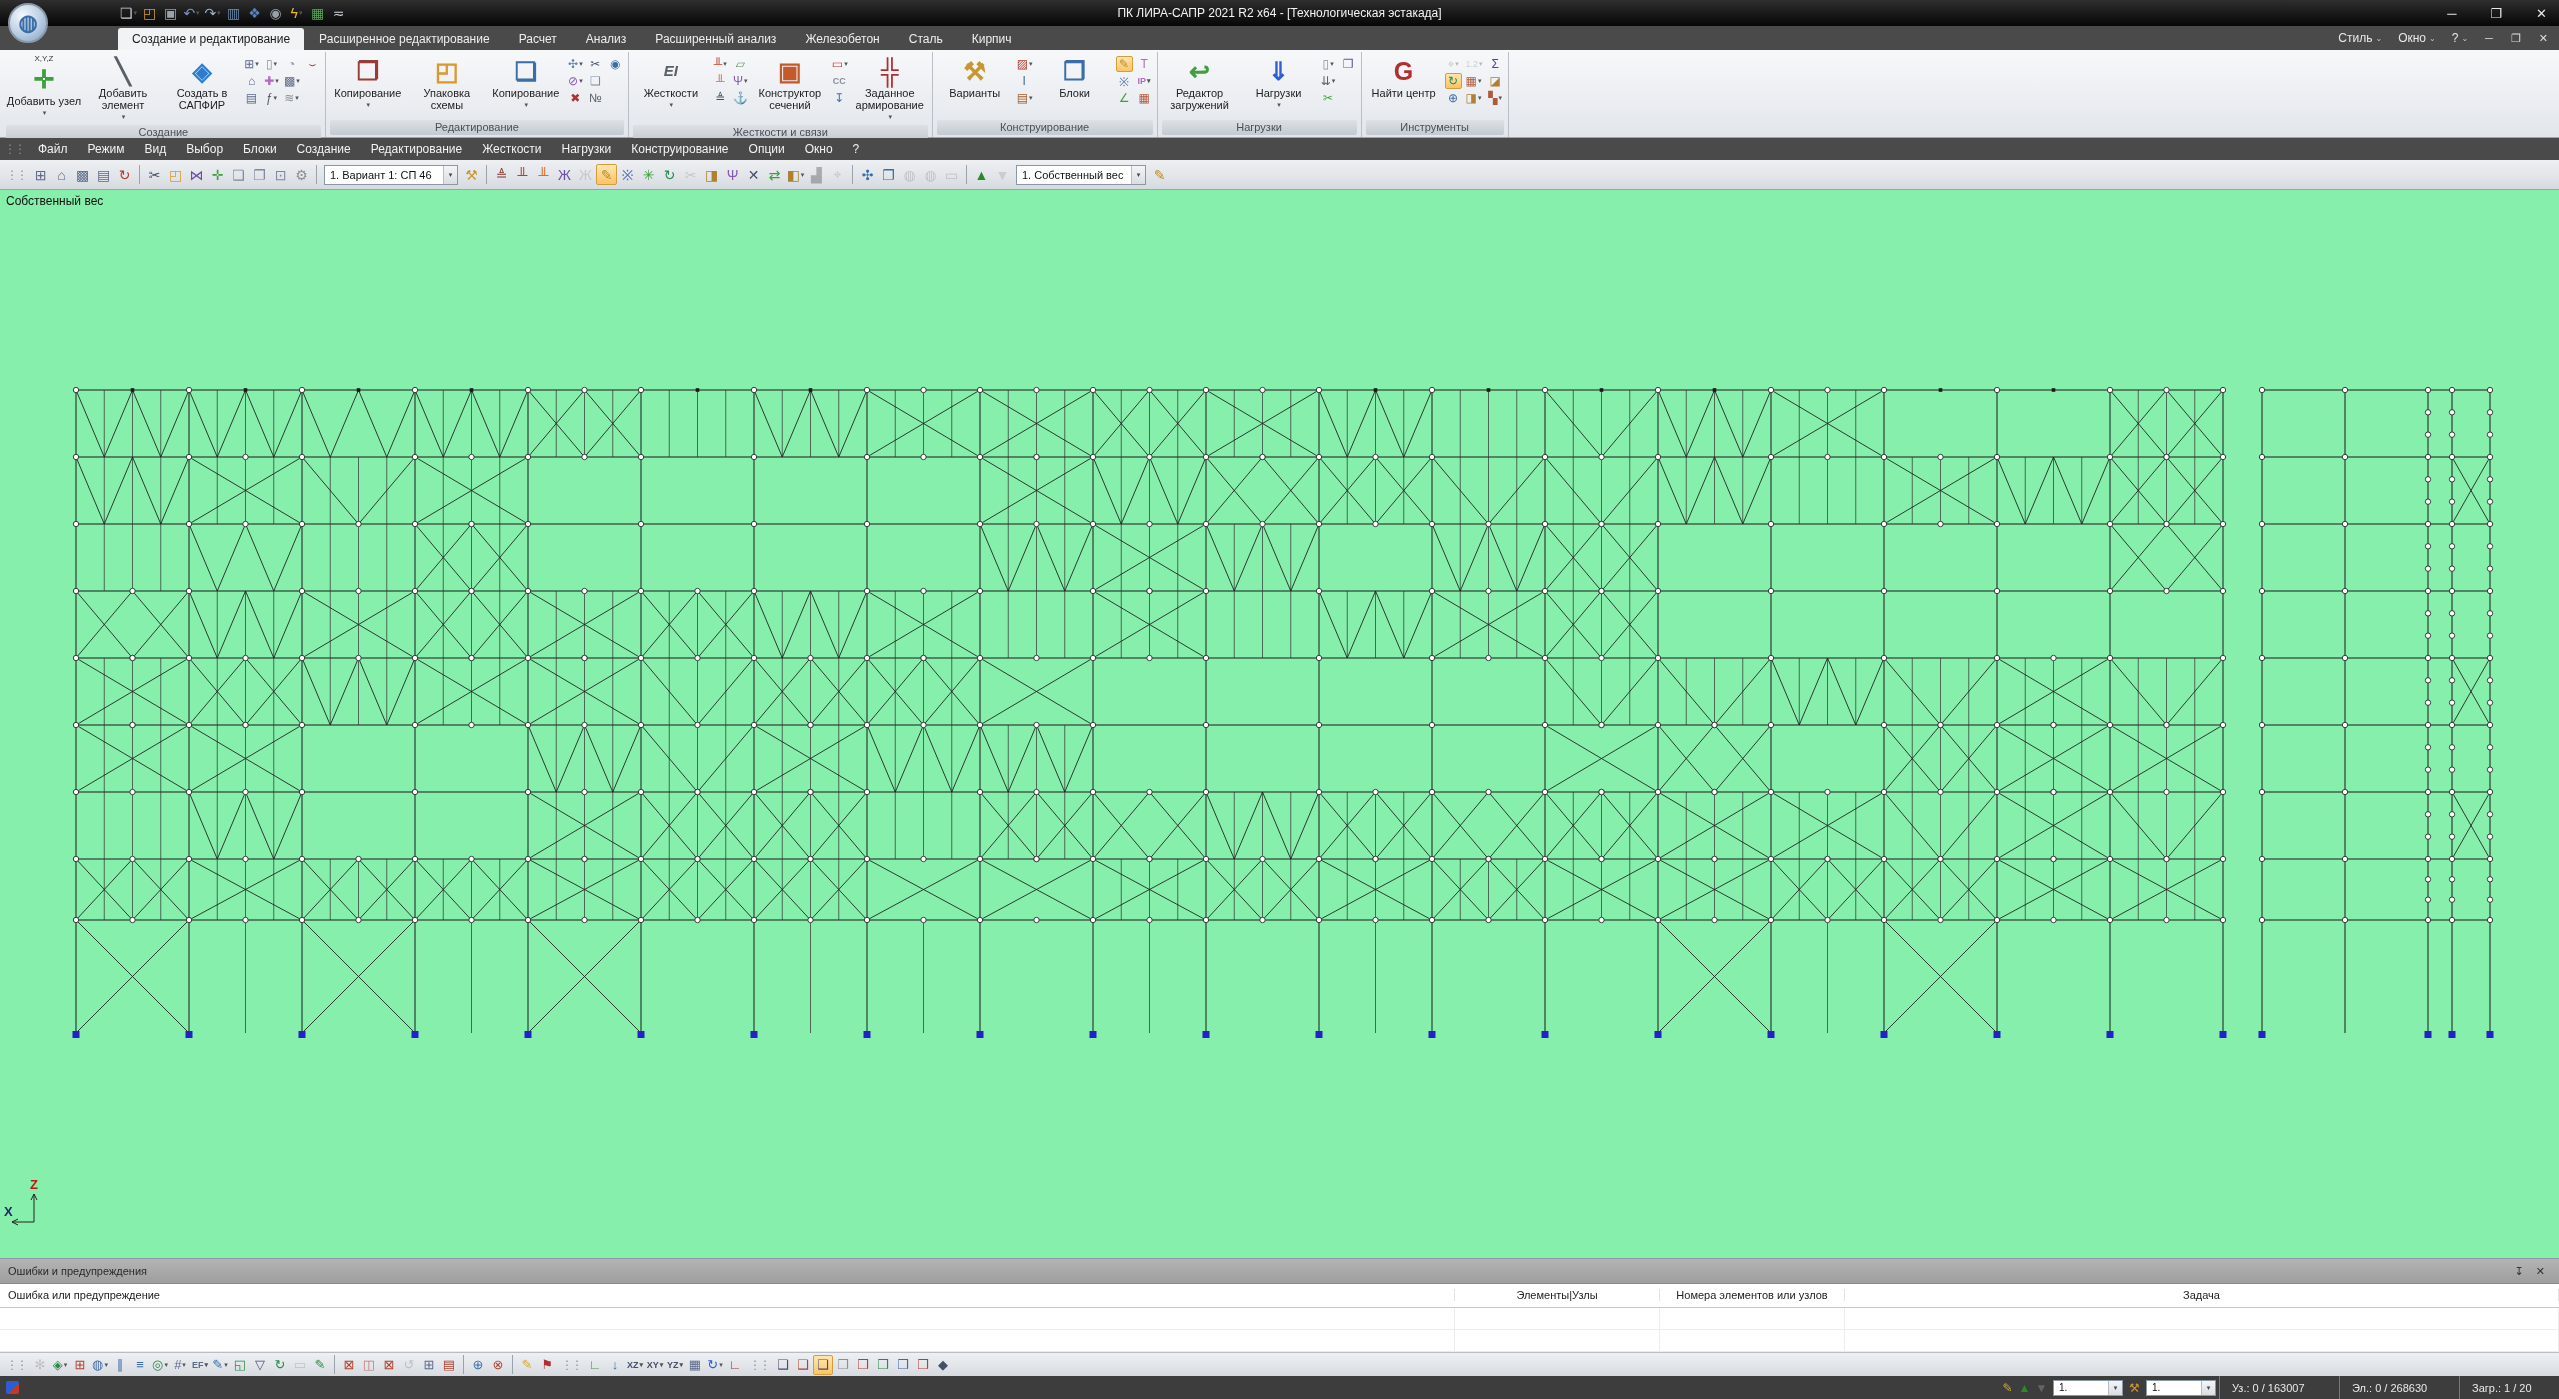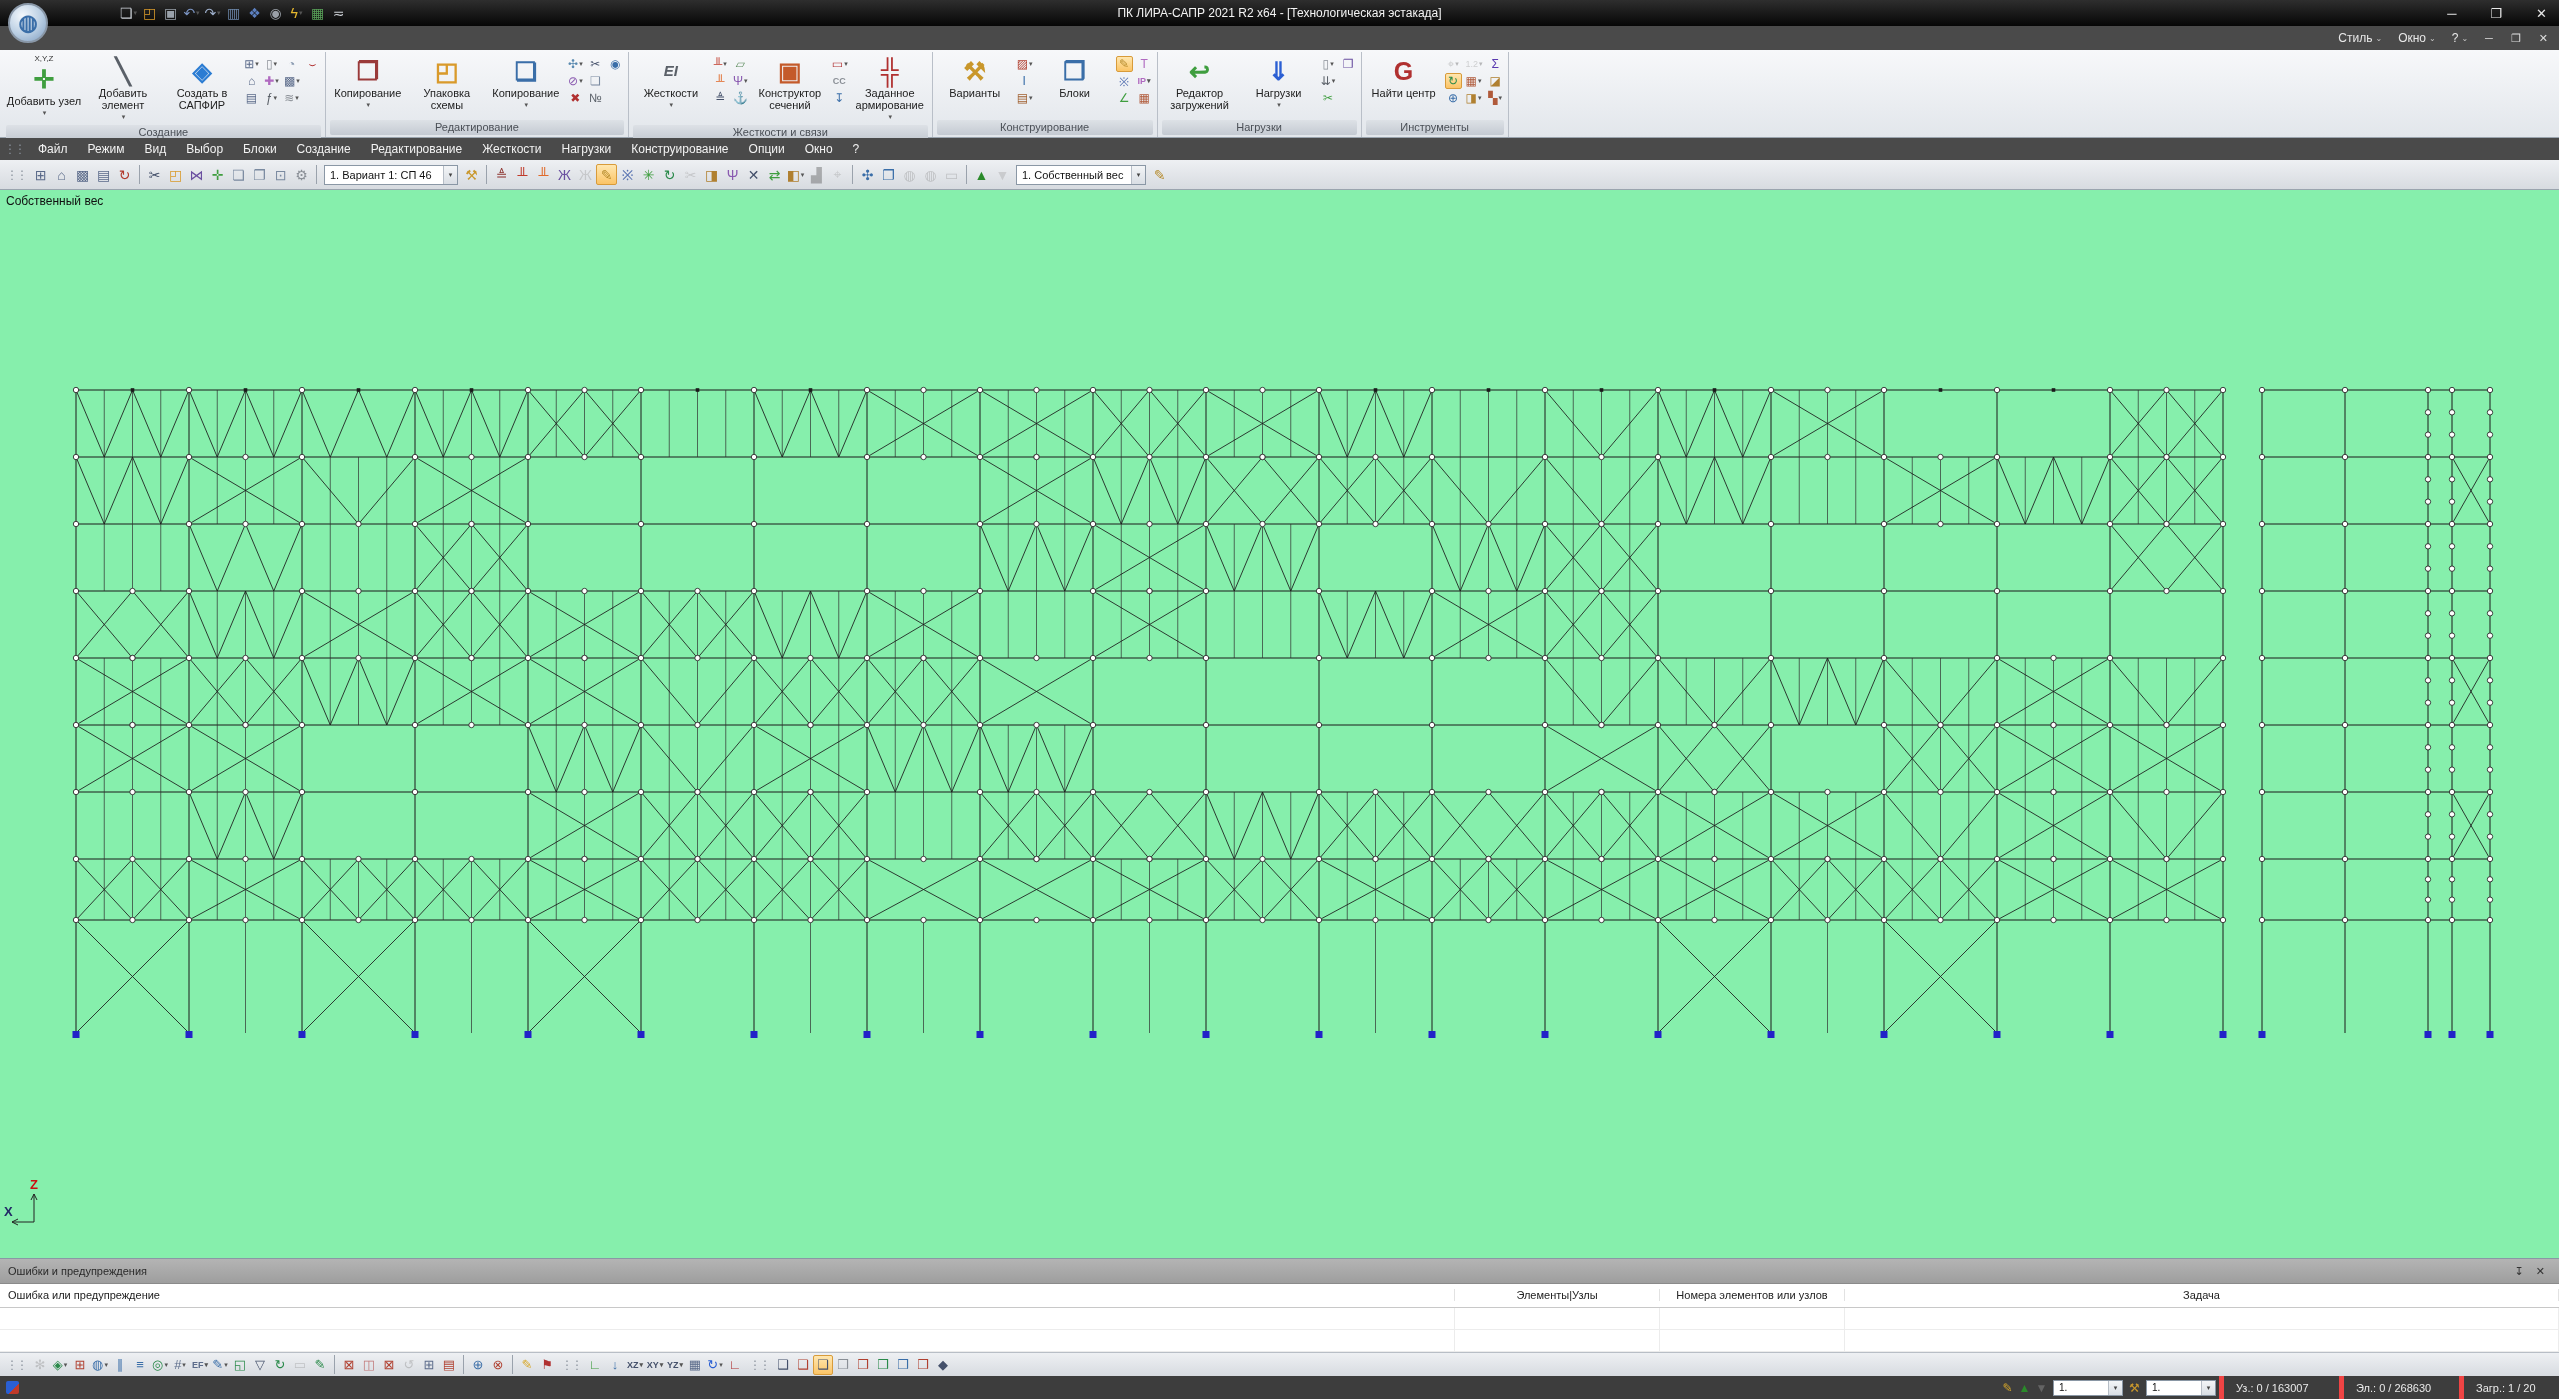--- a/index.html
+++ b/index.html
@@ -84,21 +84,21 @@
   #btoolbar{height:24px;background:linear-gradient(#eef0f3,#d7dbe0);display:flex;align-items:center;padding:0 2px;
             border-top:1px solid #b8bec6;flex:0 0 auto}
   #btoolbar .ticn{min-width:20px;height:20px;font-size:13px}
 
   
   #statusbar{height:23px;background:#3d3d3d;color:#eaeaea;display:flex;align-items:center;font-size:11px;flex:0 0 auto}
   #status-left-icon{width:13px;height:13px;margin:0 6px;background:linear-gradient(135deg,#2a5fd3 60%,#c03a2a 60%);border-radius:2px}
   #status-spacer{flex:1}
   #status-cluster{display:flex;align-items:center;height:100%}
   #statusbar .tcombo{height:16px;font-size:10px}
-  .sfield{padding:0 12px;border-left:5px solid #ef4444;height:100%;display:flex;align-items:center;min-width:120px;white-space:nowrap}
+  .sfield{padding:0 12px;border-left:1px solid #ef4444;height:100%;display:flex;align-items:center;min-width:120px;white-space:nowrap}
 </style>
 </head>
 <body>
 
 <div id="app">
 
   <div id="titlebar">
     <div id="logo">◍</div>
     <div id="qat">
         <span class="ticn" style="color: rgb(201, 206, 212);">❏<span class="ddm">▾</span></span>
@@ -115,20 +115,30 @@
       </div>
     <div id="title">ПК ЛИРА-САПР  2021 R2 x64 - [Технологическая эстакада]</div>
     <div id="win-controls">
       <span>─</span>
       <span>❐</span>
       <span>✕</span>
     </div>
   </div>
 
   <div id="tabrow">
+    <div id="tabs" style="display:flex;align-items:flex-end">
+        <span class="tab active">Создание и редактирование</span>
+        <span class="tab">Расширенное редактирование</span>
+        <span class="tab">Расчет</span>
+        <span class="tab">Анализ</span>
+        <span class="tab">Расширенный анализ</span>
+        <span class="tab">Железобетон</span>
+        <span class="tab">Сталь</span>
+        <span class="tab">Кирпич</span>
+      </div>
     <div id="tabrow-right">
       <span class="tmenu">
         <span>Стиль</span>
         <span class="chev">⌄</span>
       </span>
       <span class="tmenu">
         <span>Окно</span>
         <span class="chev">⌄</span>
       </span>
       <span class="tmenu">

